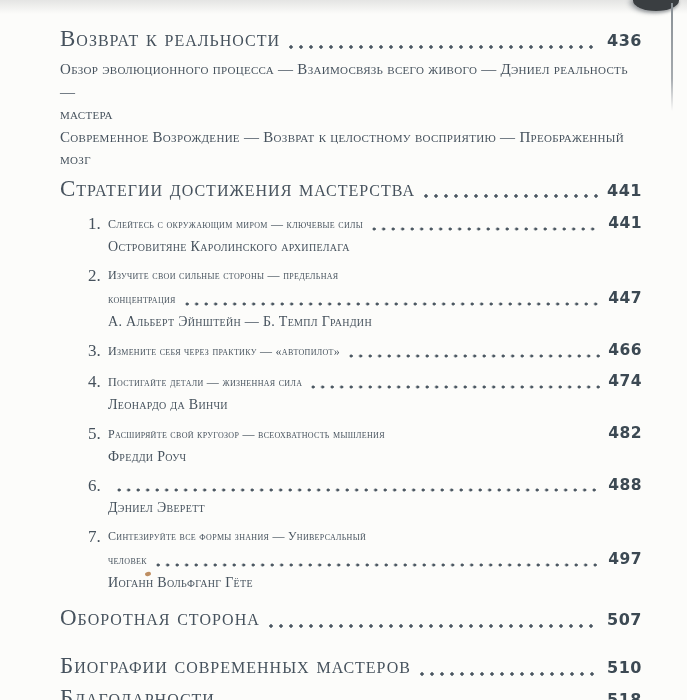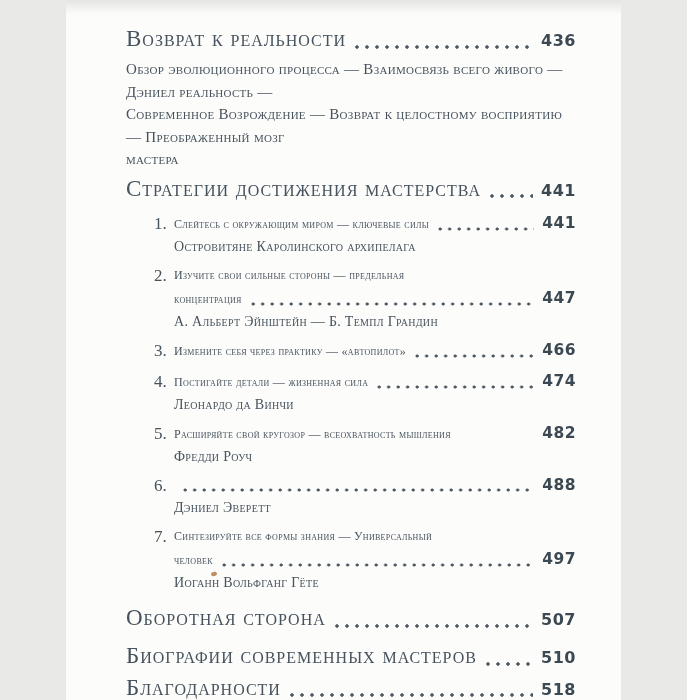--- a/index.html
+++ b/index.html
@@ -4,21 +4,21 @@
 <style>
   :root{
     --ink:#46525d;
     --num:#3c4953;
     --dot:#4b5761;
     --bg:#fcfcfa;
   }
   html,body{margin:0;padding:0;}
   body{background:#e9e9e7;}
   .page{
-    position:relative;width:555px;height:700px;margin:0 auto;
+    position:relative;width:687px;height:700px;margin:0 auto;
     background:var(--bg);overflow:hidden;
     font-family:"Liberation Serif","DejaVu Serif",serif;color:var(--ink);
   }
   .top-shade{position:absolute;left:0;top:0;right:0;height:14px;
     background:linear-gradient(to bottom,rgba(120,122,124,0.18),rgba(120,122,124,0));}
   .corner-curl{position:absolute;top:-10px;left:633px;width:46px;height:21px;
     background:#3a3e41;border-radius:50%;
     box-shadow:-4px 2px 4px rgba(120,126,132,0.45),0 2px 3px rgba(60,64,68,0.35);}
   .edge-line{position:absolute;left:671px;top:3px;width:2px;height:108px;
     background:linear-gradient(to bottom,#888f94,#a6abaf 70%,rgba(166,171,175,0));}
@@ -48,21 +48,21 @@
   
   .item{display:grid;grid-template-columns:20px 1fr;padding-left:28px;margin-top:7px;}
   .item:first-of-type{margin-top:0;}
   .item .num{font-size:17px;line-height:23px;}
   .item .row{line-height:23px;}
   .item .title{font-size:12px;font-variant:small-caps;letter-spacing:.3px;white-space:nowrap;}
   .item .subtitle{font-size:14px;line-height:21px;font-variant:small-caps;letter-spacing:.3px;}
 
   
   .bm-reverse{margin-top:10px;}
-  .bm-bios{margin-top:6px;text-align:right;}
+  .bm-bios{margin-top:16px;text-align:right;}
   .bm-thanks{margin-top:0;line-height:29px;}
 </style>
 </head>
 <body>
 
 <div class="page">
   <div class="top-shade"></div>
   <div class="corner-curl"></div>
   <div class="edge-line"></div>
   <div class="speck"></div>
@@ -70,22 +70,22 @@
   <main class="toc">
 
     <section>
       <div class="row hrow">
         <span class="title">Возврат к реальности</span>
         <span class="leader"></span>
         <span class="pagenum">436</span>
       </div>
       <div class="summary">
         <div>Обзор эволюционного процесса — Взаимосвязь всего живого — Дэниел реальность —</div>
+        <div>мастера</div>
         <div>Современное Возрождение — Возврат к целостному восприятию — Преображенный мозг</div>
-        <div>мастера</div>
       </div>
     </section>
 
     <section>
       <div class="row hrow h-strategies">
         <span class="title">Стратегии достижения мастерства</span>
         <span class="leader"></span>
         <span class="pagenum">441</span>
       </div>
 

